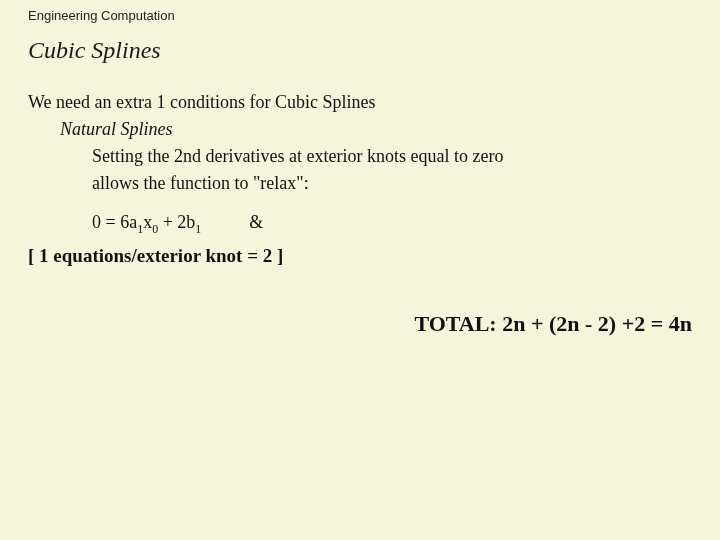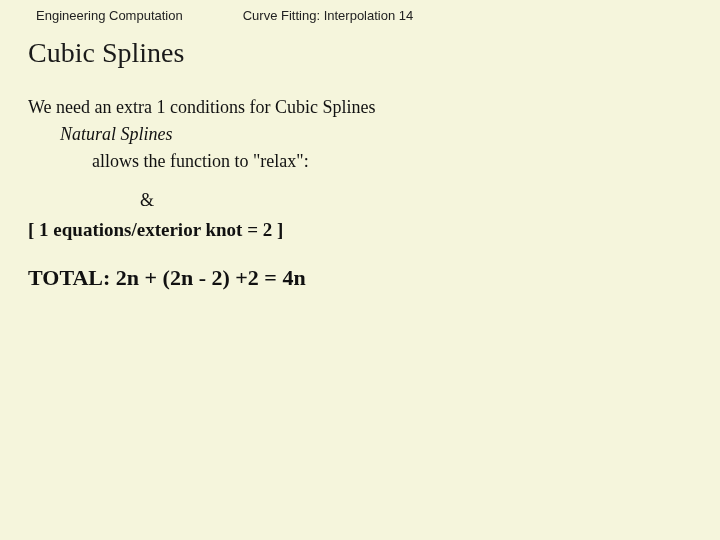--- a/index.html
+++ b/index.html
@@ -14,42 +14,43 @@
       background-color: #f5f5dc;
       font-family: 'Times New Roman', Times, serif;
       overflow: hidden;
       position: relative;
     }
 
     .header {
       display: flex;
       flex-direction: row;
       align-items: center;
-      padding: 8px 28px 4px 36px;
+      padding: 8px 28px 4px 28px;
       gap: 60px;
     }
 
     .header-title {
       font-size: 13px;
       color: #222;
       font-family: Arial, sans-serif;
     }
 
     .header-subtitle {
       font-size: 13px;
       color: #222;
       font-family: Arial, sans-serif;
     }
 
     .main-content {
       padding: 10px 28px 0 28px;
     }
 
     .section-title {
-      font-size: 28px;
+      font-size: 24px;
+      font-style: italic;
       color: #1a1a1a;
       margin-bottom: 28px;
       font-weight: normal;
     }
 
     .body-text {
       font-size: 18px;
       color: #111;
       margin-bottom: 6px;
     }
@@ -98,50 +99,53 @@
       color: #111;
       margin: 8px 0 0 0;
       text-align: left;
       padding-right: 32px;
     }
 
     .total-line {
       font-size: 22px;
       font-weight: bold;
       color: #111;
-      margin-top: 24px;
-      text-align: left;
+      margin-top: 44px;
+      text-align: right;
     }
 
     sub {
       font-size: 12px;
       vertical-align: sub;
     }
   </style>
 </head>
 <body>
 
 <div class="header">
   <span class="header-title">Engineering Computation</span>
-  <span class="header-subtitle">Curve Fitting: Interpolation 14</span>
 </div>
 
 <div class="main-content">
 
   <div class="section-title">Cubic Splines</div>
 
   <div class="body-text">We need an extra 1 conditions for Cubic Splines</div>
 
   <div class="body-text indent-1">
     <span class="italic-line">Natural Splines</span>
   </div>
 
+  <div class="body-text indent-2">Setting the 2nd derivatives at exterior knots equal to zero</div>
   <div class="body-text indent-2">allows the function to "relax":</div>
 
   <div class="equation-row">
+    <span class="eq-part">
+      0 = 6a<sub>1</sub>x<sub>0</sub> + 2b<sub>1</sub>
+    </span>
     <span class="eq-spacer"></span>
     <span class="eq-part">&amp;</span>
     <span class="eq-spacer2"></span>
   </div>
 
   <div class="highlight-line">[ 1 equations/exterior knot = 2 ]</div>
 
   <div class="total-line">TOTAL:   2n + (2n - 2)  +2 =  4n</div>
 
 </div>

